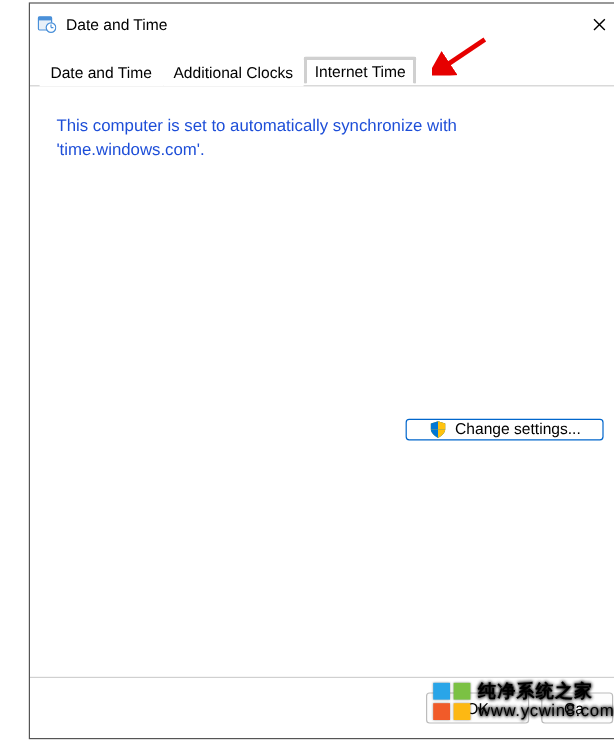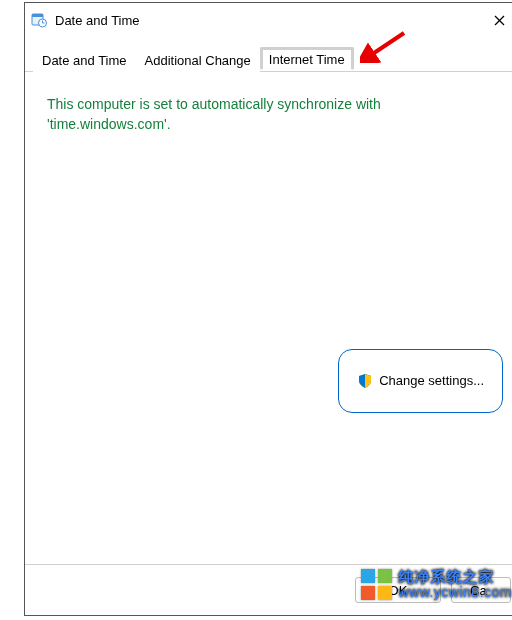--- a/index.html
+++ b/index.html
@@ -8,33 +8,33 @@
   .titlebar { height: 34px; display: flex; align-items: center; padding: 0 6px; }
   .titlebar .icon { width: 16px; height: 16px; margin-right: 8px; }
   .titlebar .title { font-size: 13px; color: #000; flex: 1; }
   .titlebar .close { width: 40px; height: 30px; display: flex; align-items: center; justify-content: center; font-size: 14px; color: #000; cursor: pointer; }
   .tabs { display: flex; align-items: flex-end; padding: 0 8px; margin-top: 10px; border-bottom: 1px solid #d0d0d0; position: relative; }
   .tab { font-size: 13px; color: #000; padding: 4px 8px; border: 1px solid transparent; border-bottom: none; cursor: pointer; background: #fff; position: relative; top: 1px; }
   .tab.active { border-color: #d0d0d0; border-bottom: 1px solid #fff; }
   .tab-highlight { border: 3px solid #0ea5e9; border-radius: 2px; padding: 2px 6px; position: relative; top: -1px; }
   .arrow { position: absolute; left: 335px; top: 26px; }
   .content { flex: 1; padding: 22px 22px 10px 22px; display: flex; flex-direction: column; }
-  .text-block { font-size: 14px; color: #15803d; line-height: 1.45; }
+  .text-block { font-size: 14px; color: #1d4ed8; line-height: 1.45; }
   .gap { height: 96px; }
   .change-row { display: flex; justify-content: flex-end; margin-top: 118px; }
-  .change-btn { border: 1px solid #0066cc; background: #fff; border-radius: 14px; font-size: 13px; padding: 23px 18px; display: flex; align-items: center; gap: 6px; cursor: pointer; }
+  .change-btn { border: 1px solid #0066cc; background: #fff; border-radius: 3px; font-size: 13px; padding: 0 18px; display: flex; align-items: center; gap: 6px; cursor: pointer; }
   .shield { width: 16px; height: 16px; }
   .footer { border-top: 1px solid #d0d0d0; padding: 12px 14px; display: flex; justify-content: flex-end; gap: 10px; }
   .footer button { width: 86px; height: 26px; font-size: 13px; border: 1px solid #bcbcbc; background: #fdfdfd; border-radius: 3px; cursor: pointer; }
   .footer button:last-child { width: 60px; text-align: left; padding-left: 18px; overflow: hidden; }
   .watermark { position: absolute; right: 0; bottom: 18px; height: 36px; display: flex; align-items: center; background: rgba(0,0,0,0); }
   .wm-grid { display: grid; grid-template-columns: 14px 14px; grid-template-rows: 14px 14px; gap: 3px; margin-right: 6px; filter: drop-shadow(0 0 1px rgba(0,0,0,.4)); }
   .wm-grid span:nth-child(1){ background:#29a5e8; } .wm-grid span:nth-child(2){ background:#7bc143; }
   .wm-grid span:nth-child(3){ background:#f15b29; } .wm-grid span:nth-child(4){ background:#fdb813; }
-  .wm-text { color: #3b82f6; text-shadow: 0 0 3px #000,0 0 3px #000; font-size: 15px; line-height: 1.05; display: flex; flex-direction: column; }
+  .wm-text { color: #000000; text-shadow: 0 0 3px #000,0 0 3px #000; font-size: 15px; line-height: 1.05; display: flex; flex-direction: column; }
   .wm-text .t1 { font-weight: 600; letter-spacing: 1px; }
   .wm-text .t2 { font-size: 14px; letter-spacing: .5px; text-align: right; }
 </style>
 </head>
 <body>
 
 <div class="window">
 
   <div class="titlebar">
     <span class="icon">
@@ -50,21 +50,21 @@
     <div class="close">
       <svg width="11" height="11" viewBox="0 0 11 11">
         <line x1="1" y1="1" x2="10" y2="10" stroke="#000" stroke-width="1.2"></line>
         <line x1="10" y1="1" x2="1" y2="10" stroke="#000" stroke-width="1.2"></line>
       </svg>
     </div>
   </div>
 
   <div class="tabs">
     <div class="tab">Date and Time</div>
-    <div class="tab">Additional Change</div>
+    <div class="tab">Additional Clocks</div>
     <div class="tab active tab-highlight">Internet Time</div>
   </div>
 
   <svg class="arrow" width="48" height="34">
     <defs>
       <marker id="ah" markerWidth="8" markerHeight="8" refX="2" refY="3" orient="auto">
         <path d="M0,0 L6,3 L0,6 Z" fill="#e60000"></path>
       </marker>
     </defs>
     <line x1="44" y1="4" x2="8" y2="28" stroke="#e60000" stroke-width="4" marker-end="url(#ah)"></line>

